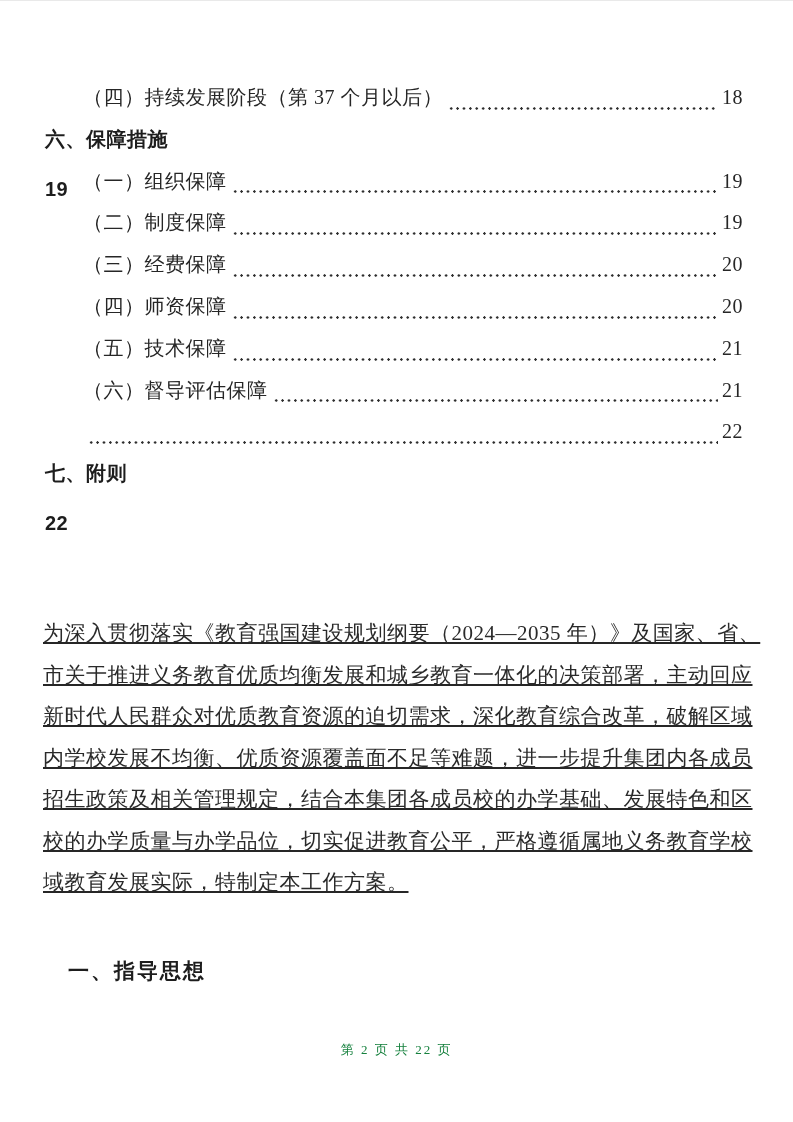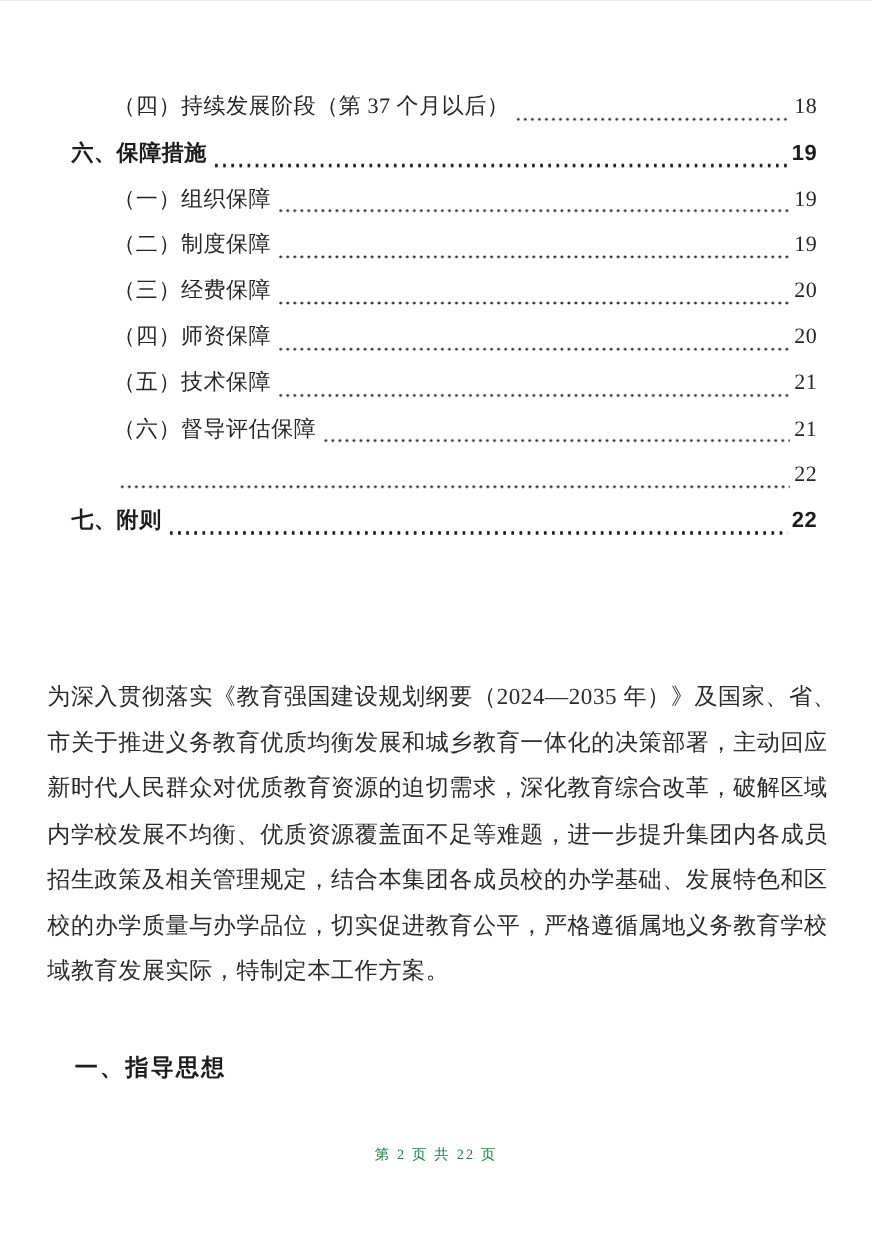--- a/index.html
+++ b/index.html
@@ -24,29 +24,29 @@
     top: 76px;
   }
   .toc-row {
     display: flex;
     align-items: baseline;
     height: 41.8px;
     line-height: 41.8px;
     font-size: 20px;
     letter-spacing: 0.5px;
     white-space: nowrap;
-    margin-left: 20px;
   }
   .toc-row.sub { padding-left: 40px; font-weight: 400; }
   .toc-row.h1 {
     padding-left: 2px;
     font-weight: 700;
     font-family: "Liberation Sans", "DejaVu Sans", sans-serif;
     font-size: 20px;
     color: #1d1d1d;
+    flex-direction: column;
   }
   .toc-leader {
     flex: 1 1 auto;
     align-self: flex-end;
     height: 5px;
     margin: 0 4px 8px 5px;
     background-image: radial-gradient(circle, #2e2e2e 1.15px, transparent 1.4px);
     background-size: 6.4px 5px;
     background-repeat: repeat-x;
     background-position: left bottom;
@@ -58,20 +58,21 @@
   }
   .toc-page { flex: 0 0 auto; }
   .toc-row.h1 .toc-page { font-weight: 700; }
 
   
   .body-text {
     position: absolute;
     left: 43px;
     right: 43px;
     top: 612px;
+    text-decoration: underline;
   }
   .body-line {
     font-size: 21px;
     line-height: 41.5px;
     height: 41.5px;
     letter-spacing: 0.5px;
     text-align: justify;
     text-align-last: justify;
     text-justify: inter-character;
     white-space: nowrap;

